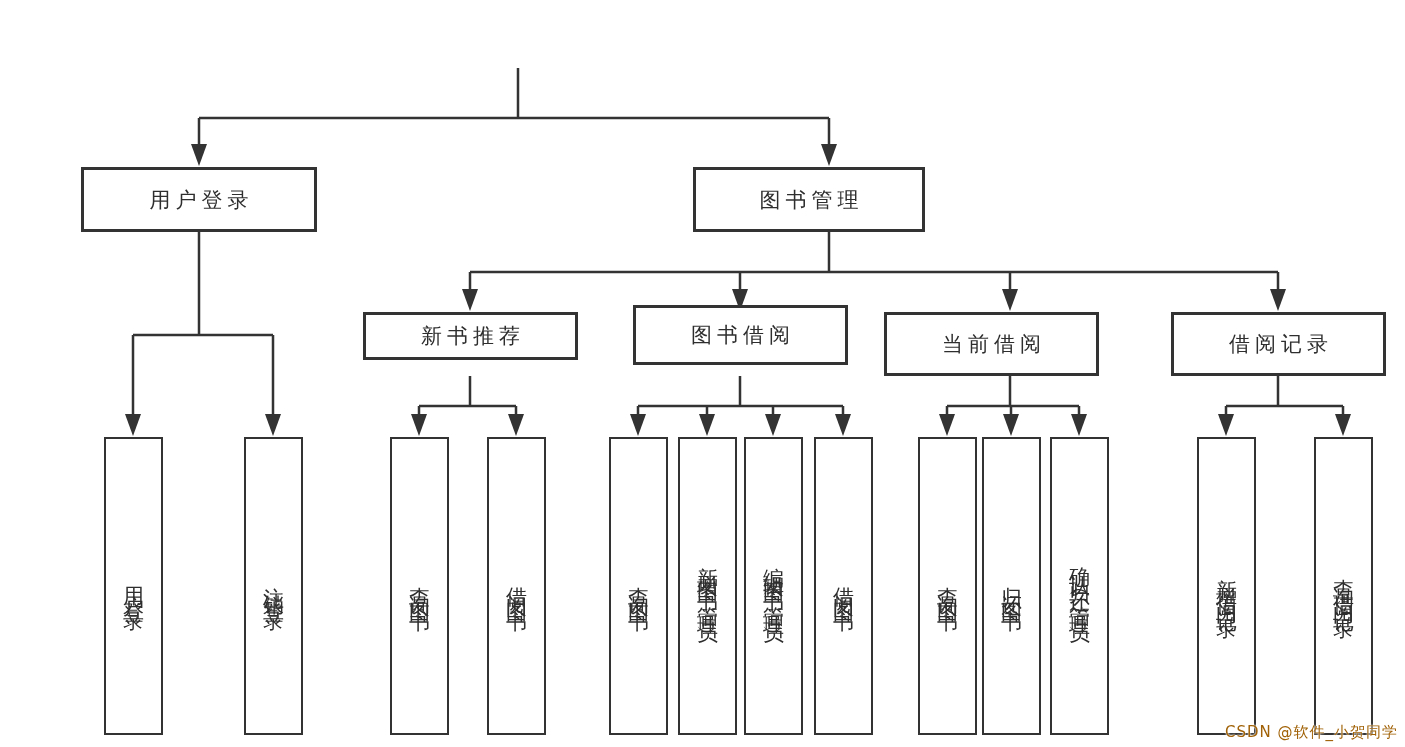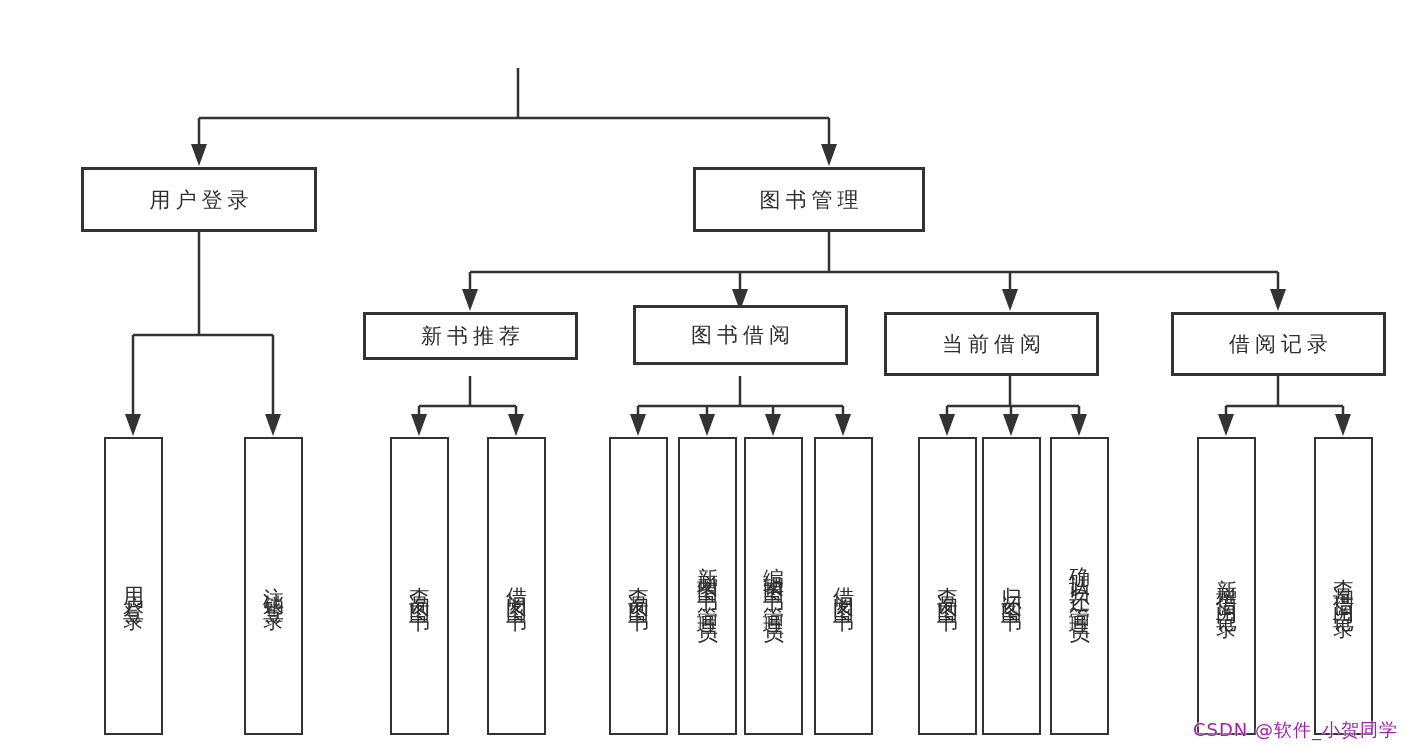--- a/index.html
+++ b/index.html
@@ -63,23 +63,23 @@
   .lf8  { left: 814px;  }
   .lf9  { left: 918px;  }
   .lf10 { left: 982px;  }
   .lf11 { left: 1050px; }
   .lf12 { left: 1197px; }
   .lf13 { left: 1314px; }
   .watermark {
     position: absolute;
     right: 7px;
     bottom: 5px;
-    font-size: 18px;
+    font-size: 15px;
     letter-spacing: 1px;
-    color: #a21caf;
+    color: #a16207;
     text-shadow: 0 0 2px #ffffff, 0 0 2px #ffffff;
     z-index: 5;
     white-space: nowrap;
   }
 </style>
 </head>
 <body>
 
 <div class="stage">
 

